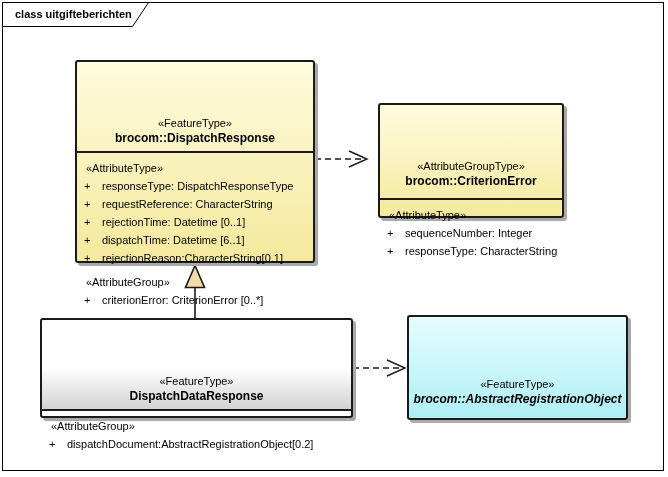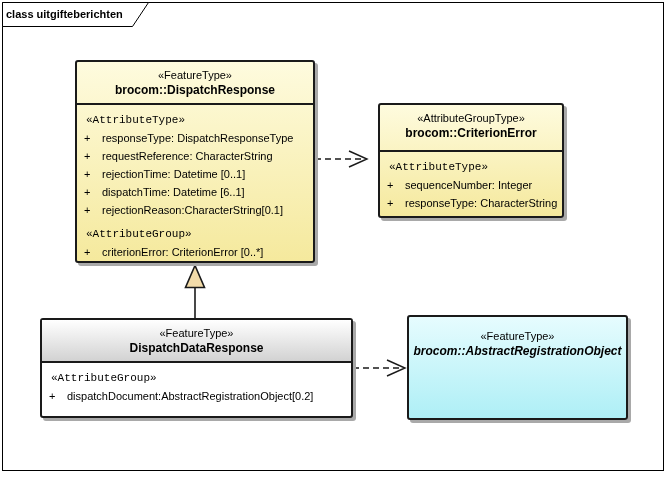--- a/index.html
+++ b/index.html
@@ -6,40 +6,41 @@
   .canvas{
     position:relative;width:668px;height:477px;background:#fff;overflow:hidden;
     font-family:"Liberation Sans",sans-serif;font-size:11px;color:#000;
   }
   .frame{
     position:absolute;left:2px;top:2px;width:662px;height:469px;
     border:1px solid #000;box-sizing:border-box;z-index:0;background:#fff;
   }
   .conn-svg{position:absolute;left:0;top:0;z-index:1;pointer-events:none;}
   .tab-text{
-    position:absolute;left:6px;top:8px;z-index:2;font-weight:bold;font-size:11px;
+    position:absolute;left:15px;top:8px;z-index:2;font-weight:bold;font-size:11px;
   }
   .uml-box{
     position:absolute;box-sizing:border-box;z-index:2;
     border:2px solid #1a1a1a;border-radius:3px;
     background:linear-gradient(#FEFBDE,#F5E99D);
     box-shadow:3px 3px 0 #A9A9A9;
   }
   .uml-box.white-body{background:#ffffff;}
   .uml-box.cyan{background:linear-gradient(#E6FCFE,#AEEFF6);}
   .uml-head{
     border-bottom:2px solid #1a1a1a;text-align:center;padding-top:6px;
     box-sizing:border-box;
+    margin-top:48px;
   }
   .uml-head.no-divider{border-bottom:none;}
   .uml-head.gray{background:linear-gradient(#FFFFFF,#D2D2D2);}
   .stype{font-size:11px;line-height:14px;}
   .cname{font-weight:bold;font-size:12px;line-height:17px;}
   .cname.abstract{font-style:italic;}
-  .sec-label{margin:8px 16px 2px 9px;line-height:14px;font-family:Liberation Mono, monospace;}
+  .sec-label{margin:8px 16px 2px 9px;line-height:14px;}
   .attr-row{display:flex;padding-left:7px;line-height:18px;white-space:nowrap;}
   .attr-vis{width:18px;flex:0 0 18px;}
 </style>
 </head>
 <body>
 
 <div class="canvas">
 
   <div class="frame"></div>
 

